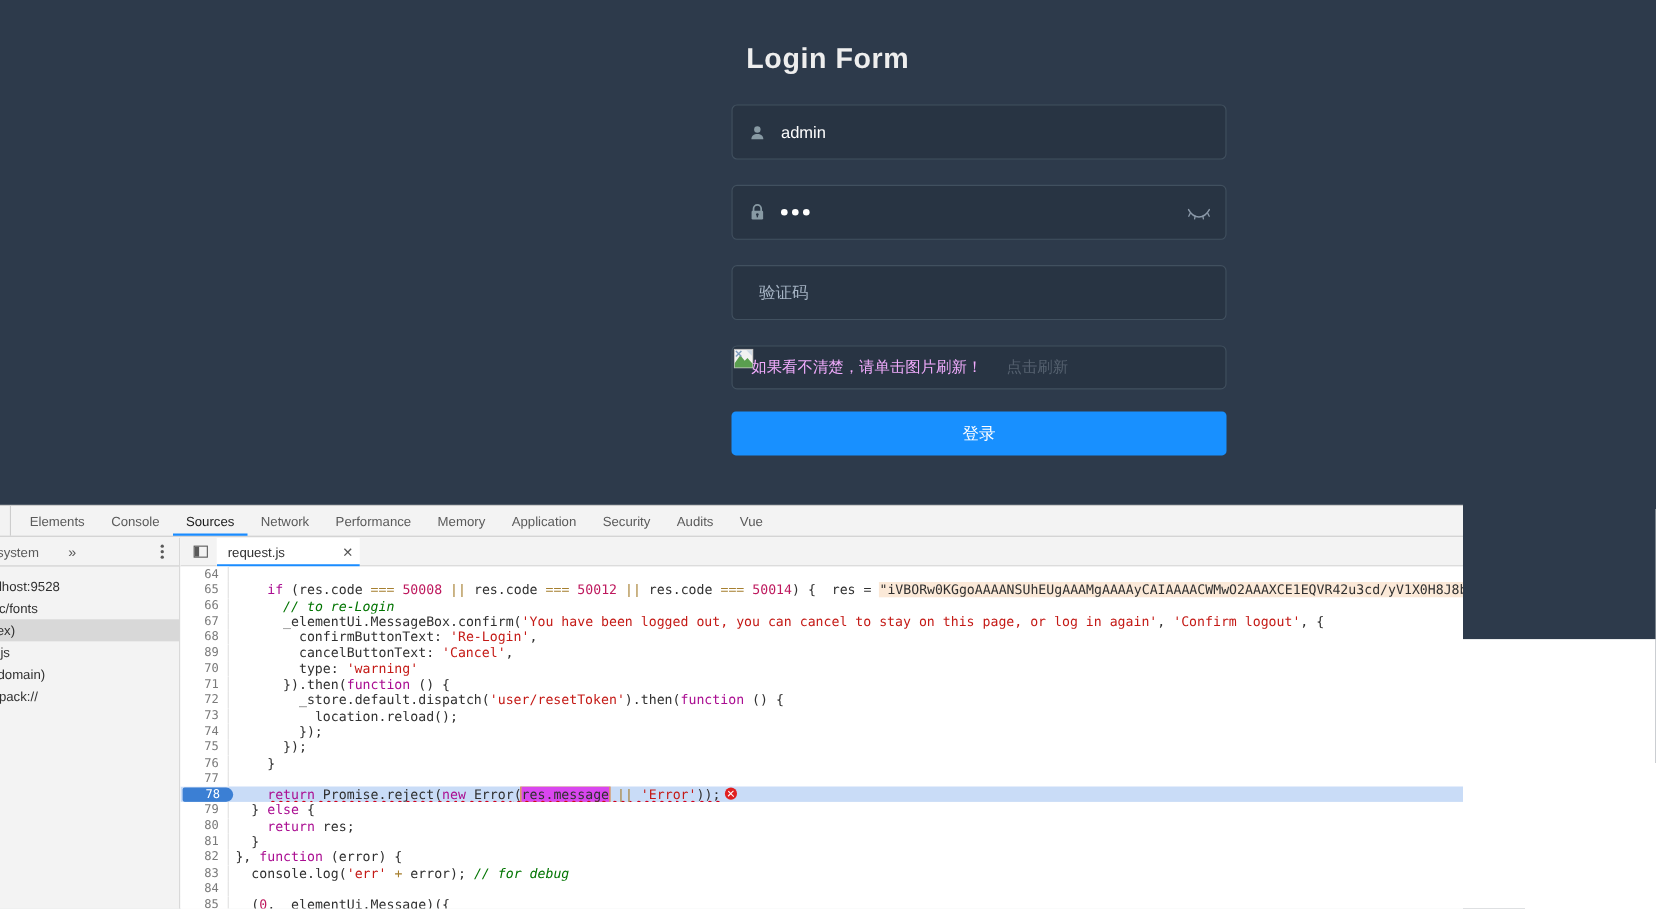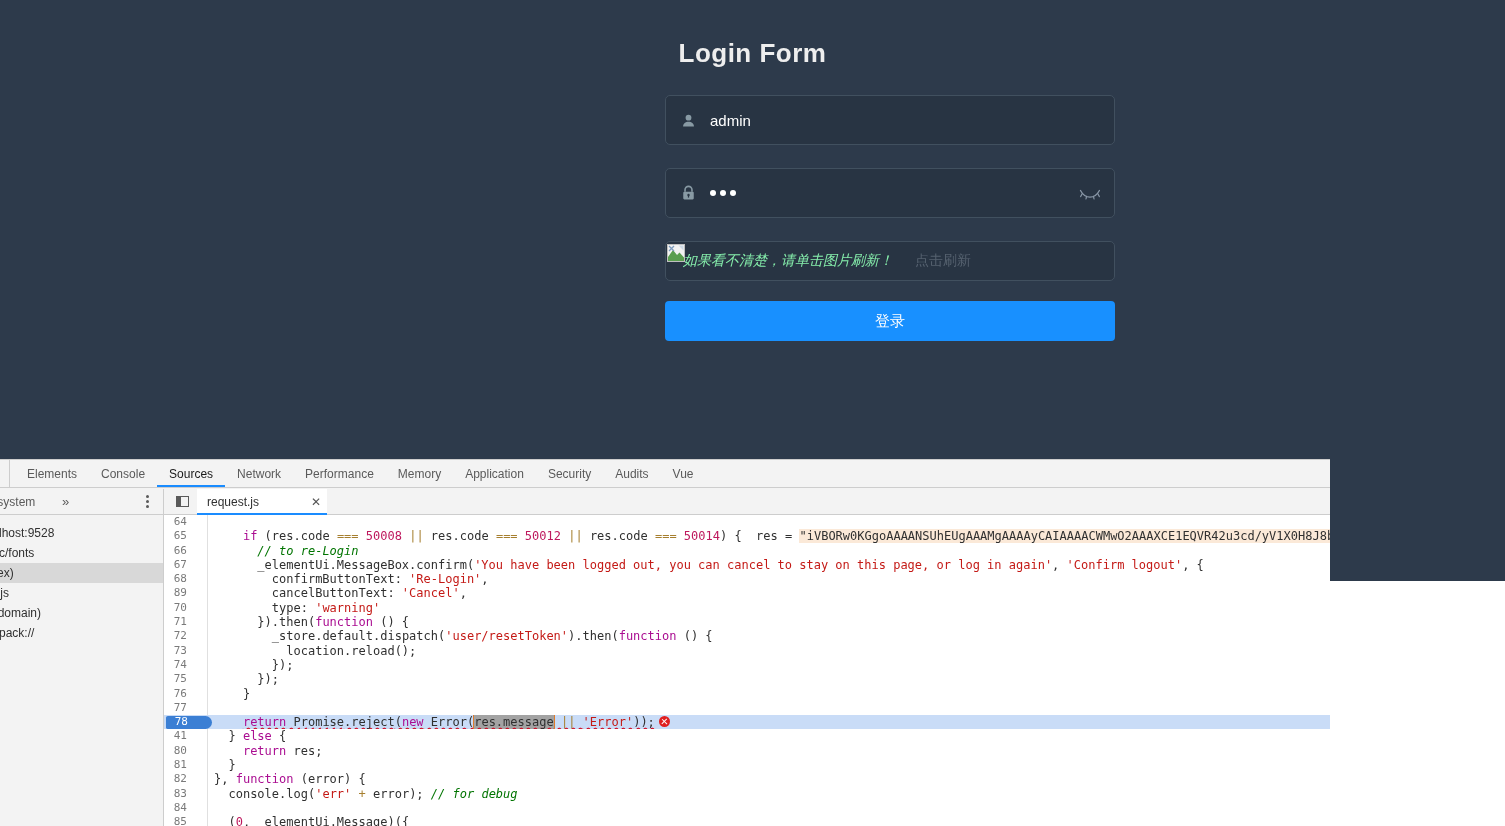--- a/index.html
+++ b/index.html
@@ -92,24 +92,23 @@
     align-items: center;
     overflow: hidden;
   }
   #broken-img {
     position: absolute;
     left: 1px; top: 2px;
     width: 18px; height: 18px;
   }
   #captcha-alt {
     padding-left: 17px;
-    color: #86efac;
+    color: #f0abfc;
     font-size: 14px;
     white-space: nowrap;
-    font-style: italic;
   }
   #captcha-refresh {
     color: #55616f;
     font-size: 14px;
     margin-left: 22px;
     cursor: pointer;
     white-space: nowrap;
   }
   #login-button {
     display: block;
@@ -291,21 +290,21 @@
     height: 14.3px;
     line-height: 14.3px;
     display: flex;
     white-space: pre;
     position: relative;
   }
   .gutter {
     flex: 0 0 44px;
     width: 44px;
     text-align: right;
-    padding-right: 20px;
+    padding-right: 8px;
     color: #7a7a7a;
     background: #ffffff;
     border-right: 1px solid #e0e0e0;
     font-family: "DejaVu Sans Mono", monospace;
     font-size: 11px;
     position: relative;
     z-index: 2;
   }
   .ltext {
     padding-left: 6px;
@@ -338,21 +337,21 @@
   .op   { color: #a67f2f; }
   .plain{ color: #303030; }
 
   .b64 {
     background: #fbe9d8;
     color: #303030;
   }
 
   
   .sel-hl {
-    background: #a3a3a3;
+    background: #d946ef;
     outline: 1px solid #e07b2a;
   }
   .wavy { text-decoration: underline wavy #d0021b; text-decoration-skip-ink: none; }
 
   .err-icon {
     display: inline-block;
     vertical-align: middle;
     width: 11px; height: 11px;
     border-radius: 50%;
     background: #e02020;
@@ -409,20 +408,23 @@
         <svg width="22" height="13" viewBox="0 0 22 13">
           <path d="M1.5 3.5C4 8.2 7.5 10.2 11 10.2s6.9-2 9.4-6.7" stroke="#8a98a8" stroke-width="1.3" fill="none" stroke-linecap="round"></path>
           <path d="M3.0 7.0 L1.7 9.6" stroke="#8a98a8" stroke-width="1.2" stroke-linecap="round"></path>
           <path d="M7.5 9.4 L7.0 12.0" stroke="#8a98a8" stroke-width="1.2" stroke-linecap="round"></path>
           <path d="M14.5 9.4 L15.0 12.0" stroke="#8a98a8" stroke-width="1.2" stroke-linecap="round"></path>
           <path d="M19.0 7.0 L20.3 9.6" stroke="#8a98a8" stroke-width="1.2" stroke-linecap="round"></path>
         </svg>
       </span>
     </div>
 
+    <div class="field">
+      <span class="val placeholder nopad">验证码</span>
+    </div>
 
     <div id="captcha-row">
       <svg id="broken-img" viewBox="0 0 18 18">
         <rect x="0.5" y="0.5" width="17" height="17" fill="#f2f2f2" stroke="#bfbfbf"></rect>
         <path d="M1 13 L6 6 L10 11 L12.5 8.5 L17 13.5 L17 17 L1 17 Z" fill="#5a9e4f"></path>
         <path d="M11.5 1.5 L16.5 1.5 L16.5 6.5 Z" fill="#cdd9e5"></path>
         <path d="M2 2 L7 7 M7 2 L2 7" stroke="#7d9bbd" stroke-width="1.3"></path>
       </svg>
       <span id="captcha-alt">如果看不清楚，请单击图片刷新！</span>
       <span id="captcha-refresh">点击刷新</span>
@@ -507,21 +509,21 @@
           <div class="code-line"><div class="gutter">89</div><div class="ltext">        <span class="plain">cancelButtonText</span>: <span class="str">'Cancel'</span>,</div></div>
           <div class="code-line"><div class="gutter">70</div><div class="ltext">        <span class="plain">type</span>: <span class="str">'warning'</span></div></div>
           <div class="code-line"><div class="gutter">71</div><div class="ltext">      }).<span class="plain">then</span>(<span class="kw">function</span> () {</div></div>
           <div class="code-line"><div class="gutter">72</div><div class="ltext">        <span class="plain">_store</span>.<span class="plain">default</span>.<span class="plain">dispatch</span>(<span class="str">'user/resetToken'</span>).<span class="plain">then</span>(<span class="kw">function</span> () {</div></div>
           <div class="code-line"><div class="gutter">73</div><div class="ltext">          <span class="plain">location</span>.<span class="plain">reload</span>();</div></div>
           <div class="code-line"><div class="gutter">74</div><div class="ltext">        });</div></div>
           <div class="code-line"><div class="gutter">75</div><div class="ltext">      });</div></div>
           <div class="code-line"><div class="gutter">76</div><div class="ltext">    }</div></div>
           <div class="code-line"><div class="gutter">77</div><div class="ltext"></div></div>
           <div class="code-line exec"><div class="exec-badge"></div><div class="gutter">78</div><div class="ltext">    <span class="wavy"><span class="kw">return</span> <span class="plain">Promise</span>.<span class="plain">reject</span>(<span class="kw">new</span> <span class="plain">Error</span>(<span class="sel-hl">res.message</span> <span class="op">||</span> <span class="str">'Error'</span>));</span><span class="err-icon"></span></div></div>
-          <div class="code-line"><div class="gutter">41</div><div class="ltext">  } <span class="kw">else</span> {</div></div>
+          <div class="code-line"><div class="gutter">79</div><div class="ltext">  } <span class="kw">else</span> {</div></div>
           <div class="code-line"><div class="gutter">80</div><div class="ltext">    <span class="kw">return</span> <span class="plain">res</span>;</div></div>
           <div class="code-line"><div class="gutter">81</div><div class="ltext">  }</div></div>
           <div class="code-line"><div class="gutter">82</div><div class="ltext">}, <span class="kw">function</span> (<span class="plain">error</span>) {</div></div>
           <div class="code-line"><div class="gutter">83</div><div class="ltext">  <span class="plain">console</span>.<span class="plain">log</span>(<span class="str">'err'</span> <span class="op">+</span> <span class="plain">error</span>); <span class="com">// for debug</span></div></div>
           <div class="code-line"><div class="gutter">84</div><div class="ltext"></div></div>
           <div class="code-line"><div class="gutter">85</div><div class="ltext">  (<span class="num">0</span>, <span class="plain">_elementUi</span>.<span class="plain">Message</span>)({</div></div>
         </div>
     </div>
   </div>
 

